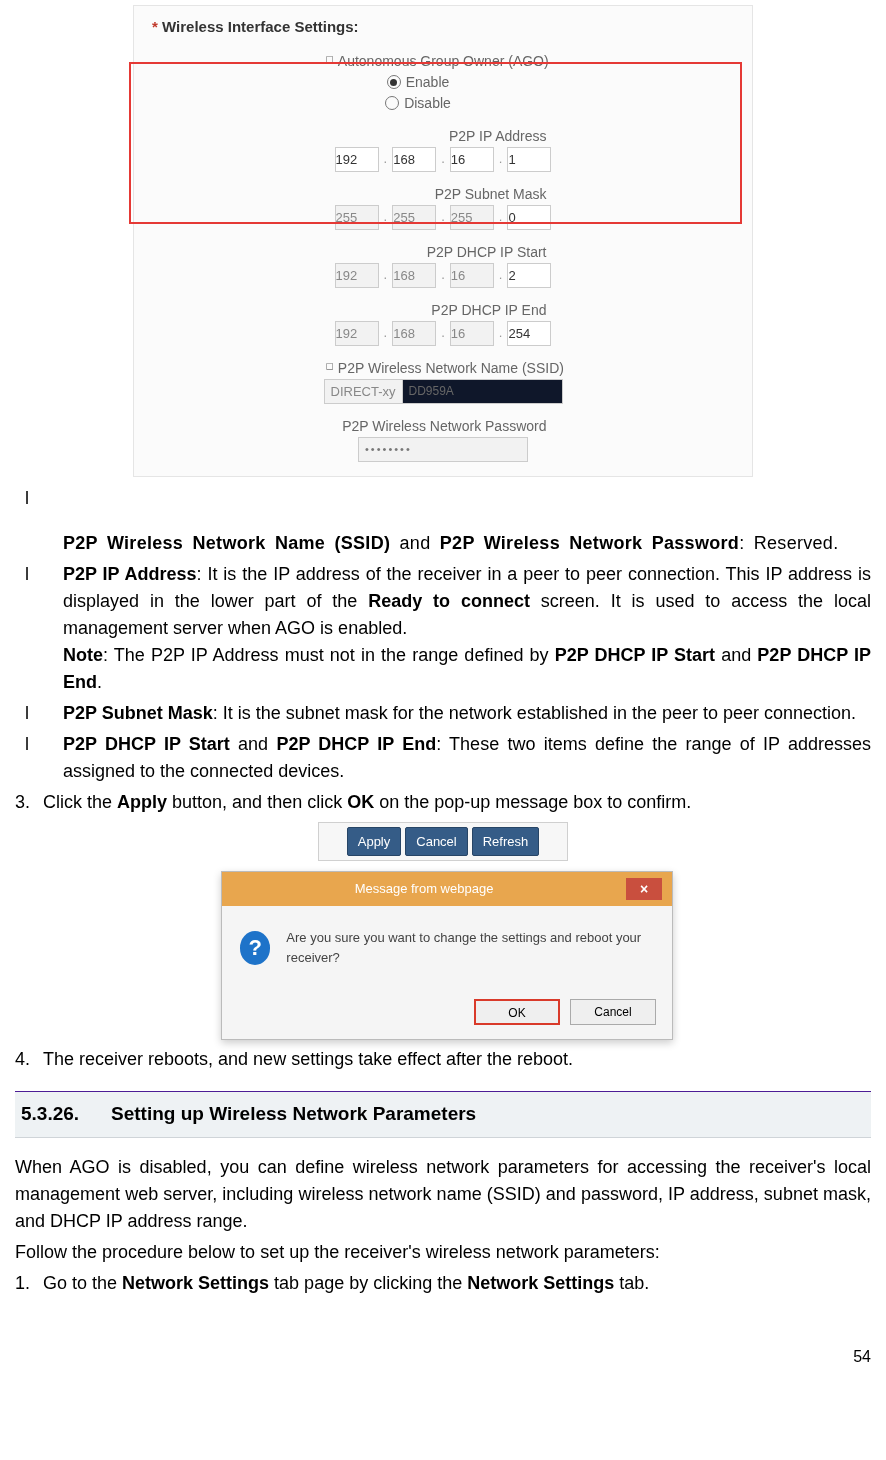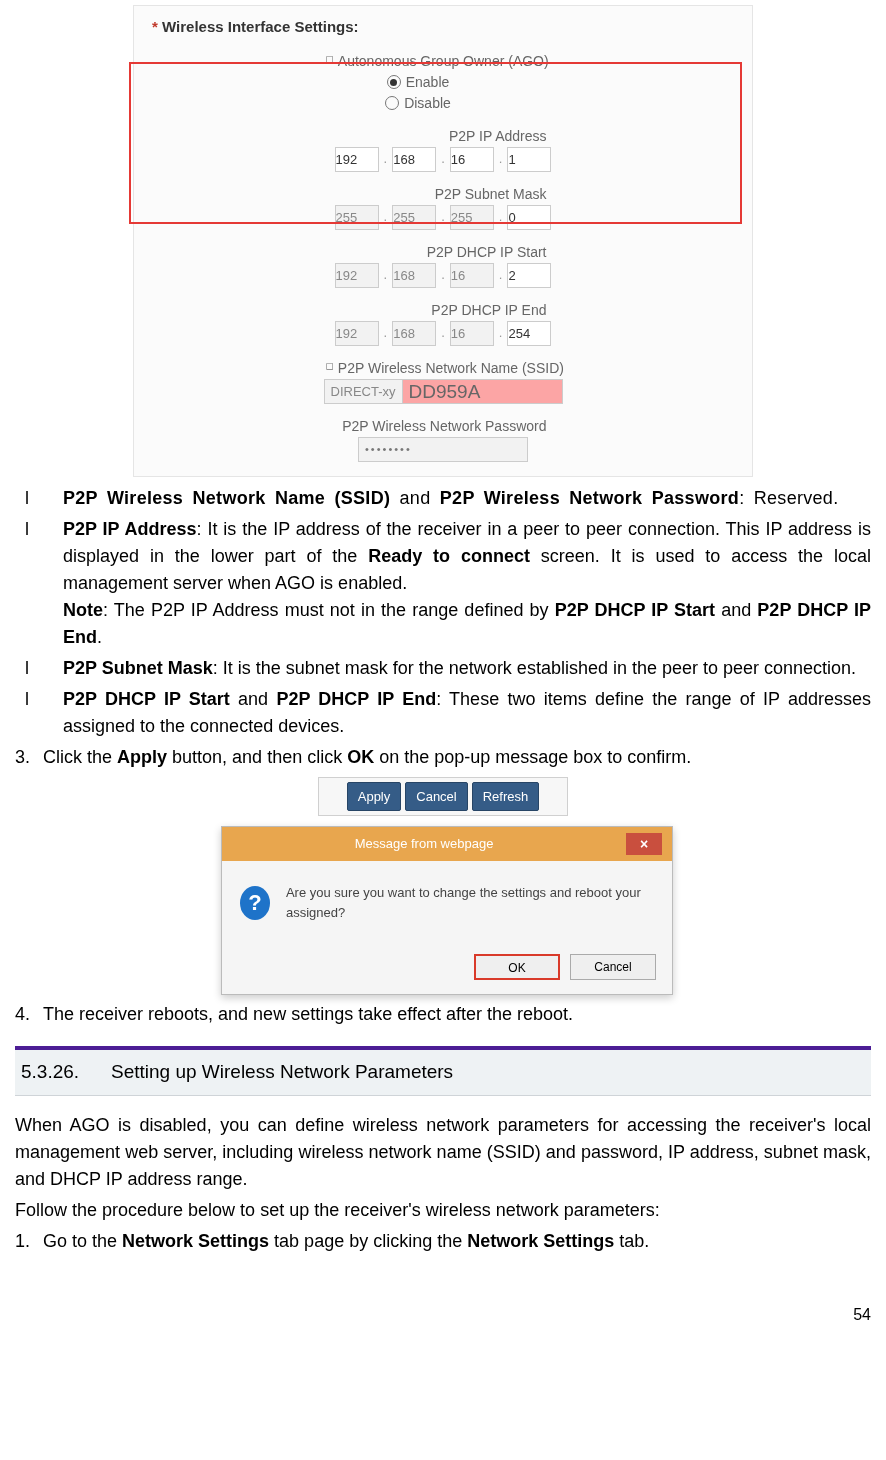--- a/index.html
+++ b/index.html
@@ -12,46 +12,46 @@
     .fig-label { width: 235px; text-align: right; padding-right: 14px; white-space: nowrap; }
     .sqmark { font-size: 10px; color: #777; position: relative; top: -4px; margin-right: 4px; }
     .radio { display: inline-flex; align-items: center; margin-right: 50px; justify-content: flex-end; }
     .radio .rbtn { width: 14px; height: 14px; border: 1px solid #777; border-radius: 50%; margin-right: 5px; display: inline-flex; align-items: center; justify-content: center; }
     .radio .rbtn.selected::after { content: ""; width: 7px; height: 7px; border-radius: 50%; background: #333; }
     .ipbox { display: flex; align-items: center; }
     .ipbox .oct { width: 44px; height: 25px; border: 1px solid #ccc; background: #f2f2f2; text-align: left; font-size: 13px; line-height: 23px; color: #888; }
     .ipbox .oct.active { background: #fff; color: #333; }
     .ipbox .dot { margin: 0 5px; color: #999; font-size: 13px; }
     .ssid-prefix { height: 25px; line-height: 23px; border: 1px solid #ccc; background: #f2f2f2; color: #888; padding: 0 6px; font-size: 13px; }
-    .ssid-val { width: 160px; height: 25px; border: 1px solid #ccc; border-left: none; background: #fca5a5; padding: 0 6px; font-size: 19px; line-height: 23px; }
+    .ssid-val { width: 160px; height: 25px; border: 1px solid #ccc; border-left: none; background: #0f172a; padding: 0 6px; font-size: 12px; line-height: 23px; }
     .pwbox { width: 170px; height: 25px; border: 1px solid #ccc; background: #f2f2f2; padding: 0 6px; letter-spacing: 2px; color: #777; font-size: 11px; line-height: 23px; }
     .redbox { position: absolute; border: 2px solid #e53935; pointer-events: none; }
 
     .bl { margin: 4px 0 4px 10px; display: flex; }
     .bl .bullet { width: 38px; flex-shrink: 0; }
     .bl .bcontent { flex: 1; text-align: justify; }
-    .bl .bcontent.wide { letter-spacing: 0.3px; word-spacing: 4px; }
+    .bl .bcontent.wide { letter-spacing: 0.3px; word-spacing: 4px; margin-top: 45px; }
     .nl { margin: 4px 0 4px 0; display: flex; }
     .nl .num { width: 28px; flex-shrink: 0; }
     .nl .ncontent { flex: 1; text-align: justify; }
 
     .screenshot2 { width: 460px; margin: 6px auto 6px auto; }
     .btnbar { display: flex; justify-content: center; gap: 4px; margin-bottom: 10px; padding: 4px; border: 1px solid #d0d0d0; background: #f7f7f7; width: 250px; margin-left: auto; margin-right: auto; }
     .btnbar .btn { background: #355c87; color: #fff; font-size: 13px; padding: 4px 10px; border: 1px solid #274566; border-radius: 2px; }
     .dialog { border: 1px solid #bbb; background: #f5f5f5; box-shadow: 0 3px 8px rgba(0,0,0,0.2); margin-left: 8px; }
     .dlg-title { background: #e8a64e; color: #fff; font-size: 13px; padding: 6px 10px 6px 0; display: flex; align-items: center; }
     .dlg-title .ttext { flex: 1; text-align: center; }
     .dlg-close { width: 36px; height: 22px; background: #c94f3e; color: #fff; text-align: center; line-height: 22px; font-size: 14px; font-weight: bold; }
     .dlg-body { padding: 22px 18px; display: flex; align-items: center; gap: 16px; font-size: 13px; color: #444; }
     .qicon { width: 34px; height: 34px; border-radius: 50%; background: #1e73c9; color: #fff; font-size: 22px; font-weight: bold; display: flex; align-items: center; justify-content: center; }
     .dlg-foot { padding: 10px 16px 14px; display: flex; justify-content: flex-end; gap: 10px; }
     .dlg-foot .dbtn { width: 86px; height: 26px; border: 1px solid #aaa; background: #efefef; font-size: 12px; line-height: 24px; text-align: center; }
     .dlg-foot .dbtn.ok { border: 2px solid #d93a2a; }
 
-    .section-head { background: #eef2f4; border-top: 4px solid #4c1d95; border-bottom: 1px solid #cfd4d8; padding: 8px 6px; margin: 18px 0 16px 0; font-weight: normal; font-size: 19px; }
+    .section-head { background: #eef2f4; border-top: 1px solid #4c1d95; border-bottom: 1px solid #cfd4d8; padding: 8px 6px; margin: 18px 0 16px 0; font-weight: bold; font-size: 19px; }
     .section-head .snum { display: inline-block; width: 90px; }
     .para { text-align: justify; margin: 4px 0; }
     .pagenum { text-align: right; font-size: 16px; margin-top: 48px; }
     b { font-weight: bold; }
   </style>
 </head>
 <body>
 
 <div class="screenshot1">
   <div class="sc-title">
@@ -172,21 +172,21 @@
     <div class="btn">Cancel</div>
     <div class="btn">Refresh</div>
   </div>
   <div class="dialog">
     <div class="dlg-title">
       <div class="ttext">Message from webpage</div>
       <div class="dlg-close">×</div>
     </div>
     <div class="dlg-body">
       <div class="qicon">?</div>
-      <div>Are you sure you want to change the settings and reboot your assigned?</div>
+      <div>Are you sure you want to change the settings and reboot your receiver?</div>
     </div>
     <div class="dlg-foot">
       <div class="dbtn ok">OK</div>
       <div class="dbtn">Cancel</div>
     </div>
   </div>
 </div>
 
 <div class="nl">
   <div class="num">4.</div>

